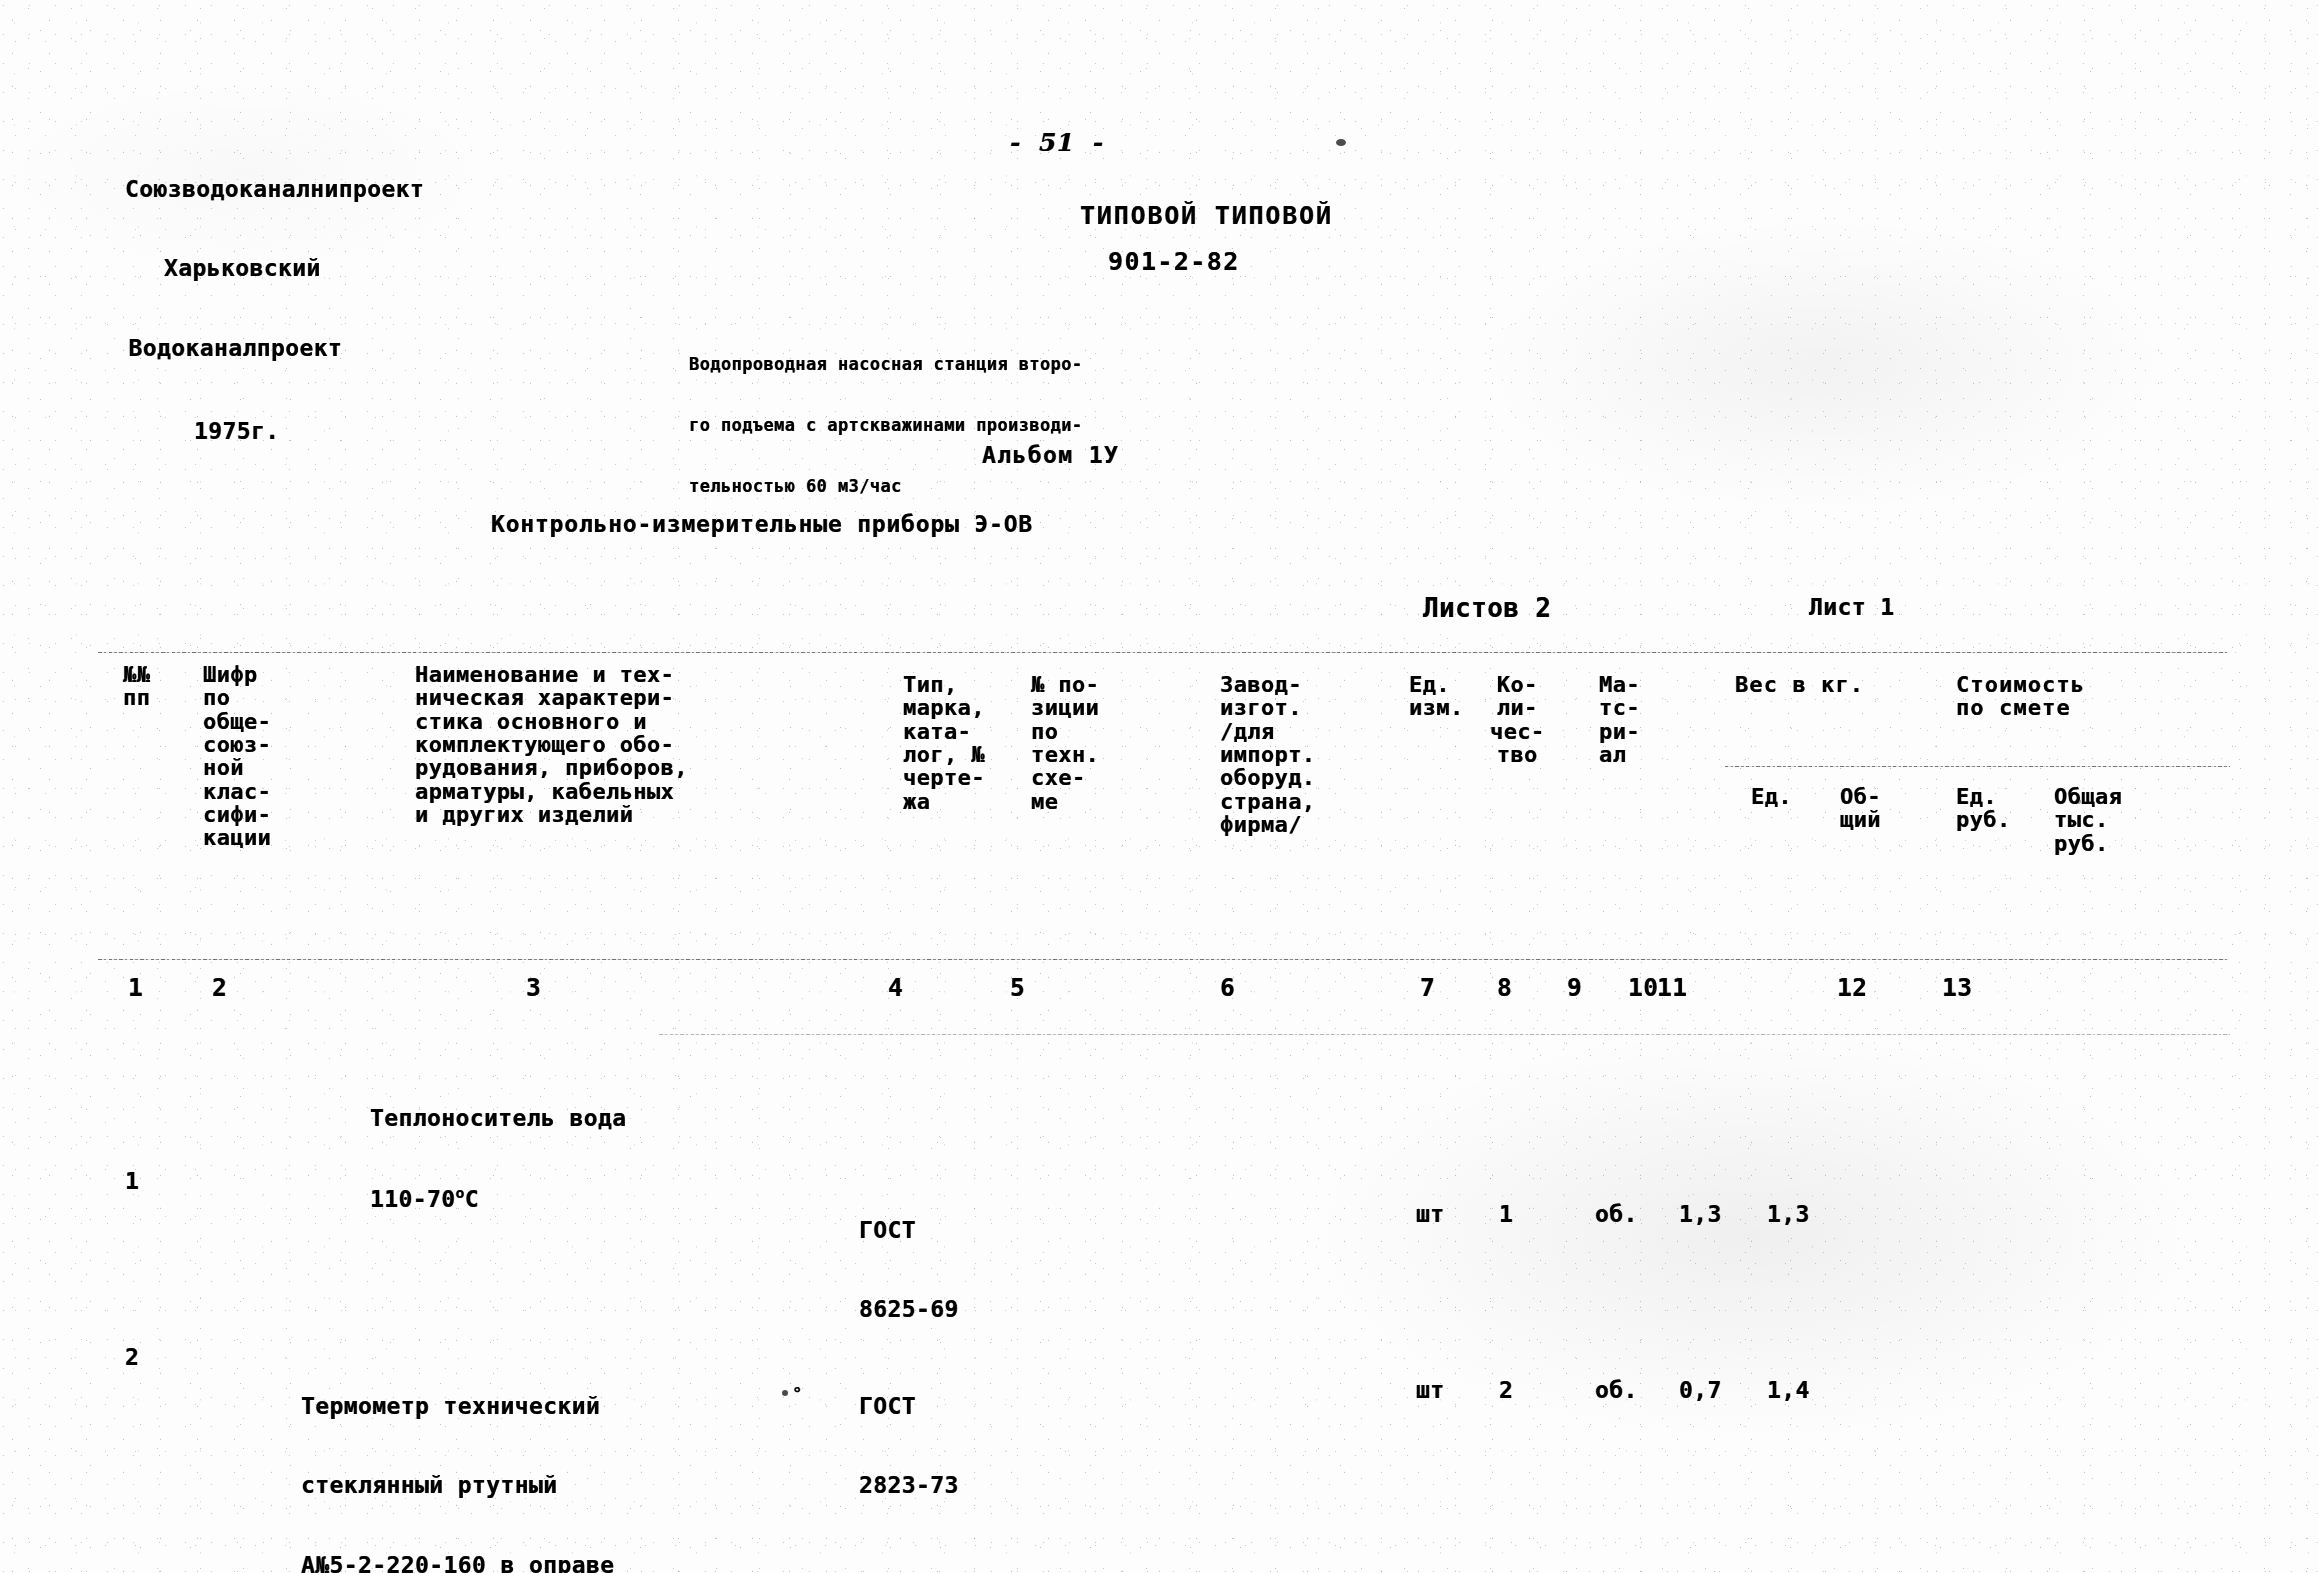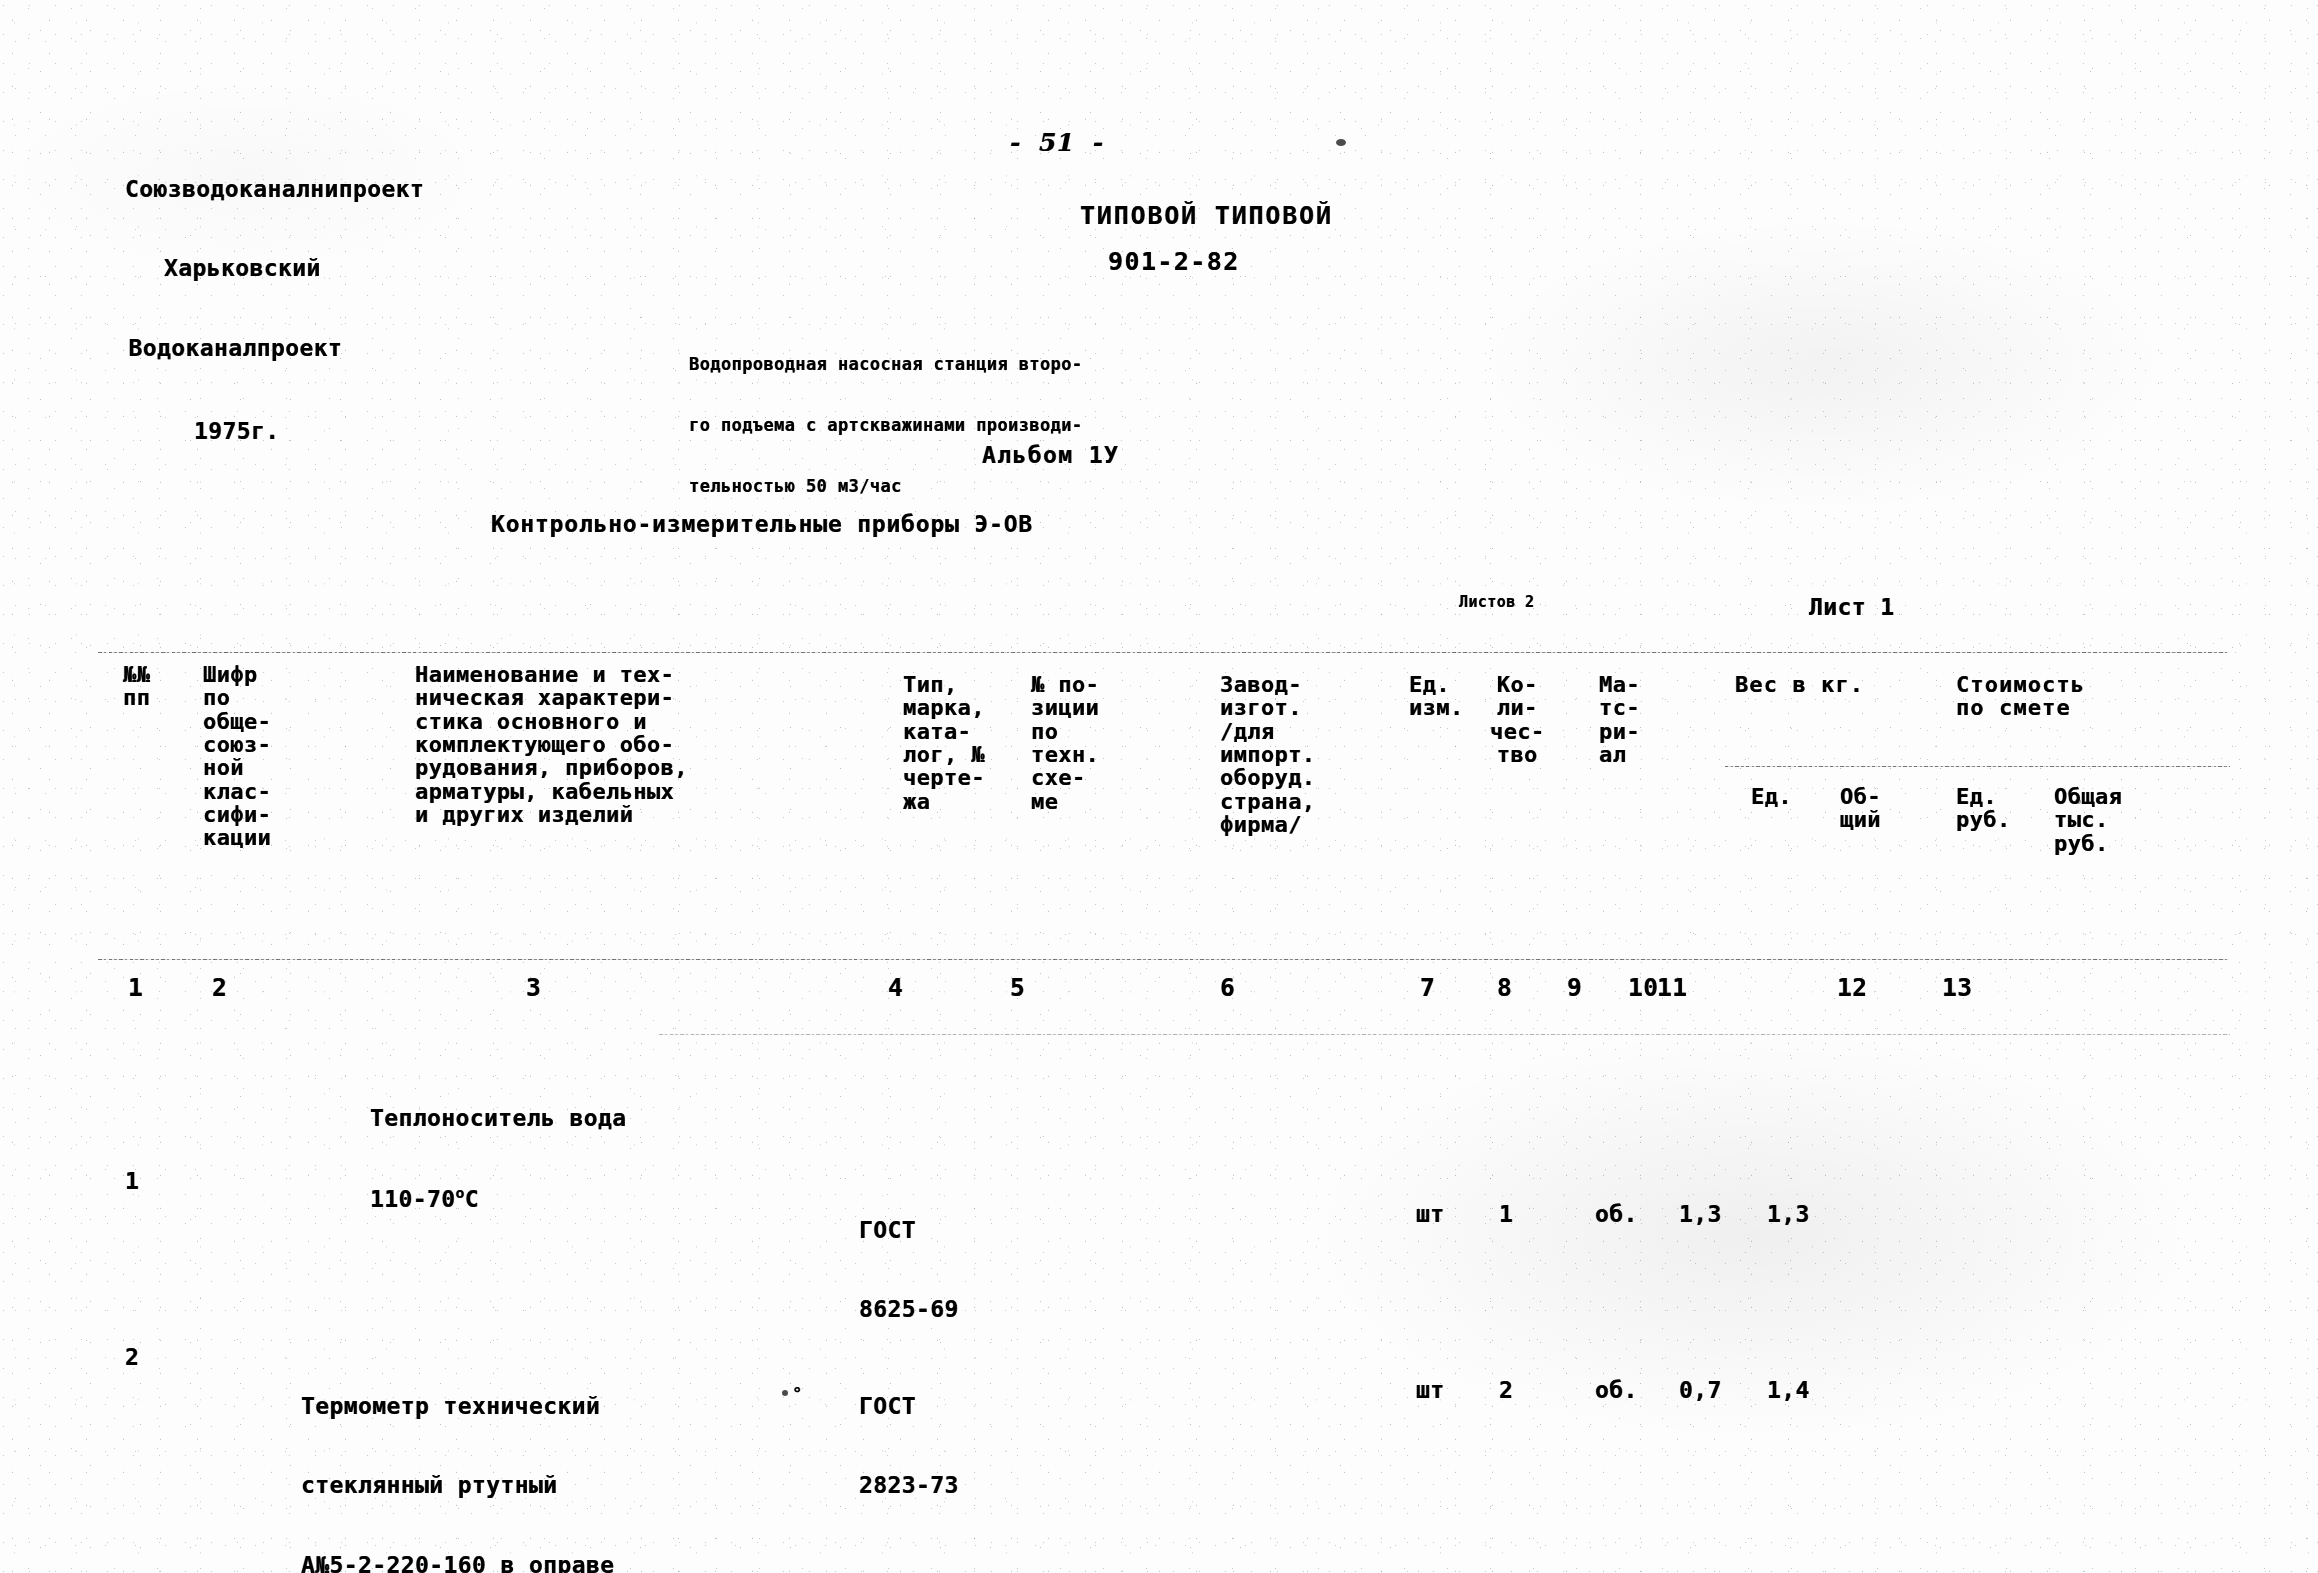--- a/index.html
+++ b/index.html
@@ -72,21 +72,21 @@
   #project-code  { left: 1108px; top: 249px; font-size: 25px; letter-spacing: 1.4px; }
 
   
   #project-desc { left: 689px; top: 319px; font-size: 17px; }
   #project-desc div { margin-bottom: 7px; }
 
   #album-line { left: 982px; top: 443px; font-size: 23px; letter-spacing: 1.4px; }
   #section-line { left: 491px; top: 512px; font-size: 23px; letter-spacing: 0.8px; }
 
   
-  #sheets-total { left: 1423px; top: 595px; font-size: 15px; margin-left: 36px; }
+  #sheets-total { left: 1423px; top: 595px; font-size: 26px; }
   #sheet-current { left: 1809px; top: 595px; font-size: 23px; }
 
   
   .rule {
     height: 1.4px;
     background: repeating-linear-gradient(
       to right,
       rgba(0,0,0,0.55) 0px, rgba(0,0,0,0.55) 3.5px,
       rgba(0,0,0,0.12) 3.5px, rgba(0,0,0,0.12) 5.6px,
       rgba(0,0,0,0.45) 5.6px, rgba(0,0,0,0.45) 8.4px,
@@ -180,21 +180,21 @@
   </div>
 
   <div class="abs txt" id="page-number">-  51  -</div>
 
   <div class="abs txt" id="project-type">ТИПОВОЙ ТИПОВОЙ</div>
   <div class="abs txt" id="project-code">901-2-82</div>
 
   <div class="abs txt" id="project-desc">
     <div>Водопроводная насосная станция второ-</div>
     <div>го подъема с артскважинами производи-</div>
-    <div>тельностью 50 м3/час</div>
+    <div>тельностью 60 м3/час</div>
   </div>
 
   <div class="abs txt" id="album-line">Альбом 1У</div>
   <div class="abs txt" id="section-line">Контрольно-измерительные приборы Э-ОВ</div>
 
   <div class="abs txt" id="sheets-total">Листов 2</div>
   <div class="abs txt" id="sheet-current">Лист 1</div>
 
   <div class="abs rule" id="rule-top"></div>
   <div class="abs rule" id="rule-weight"></div>

